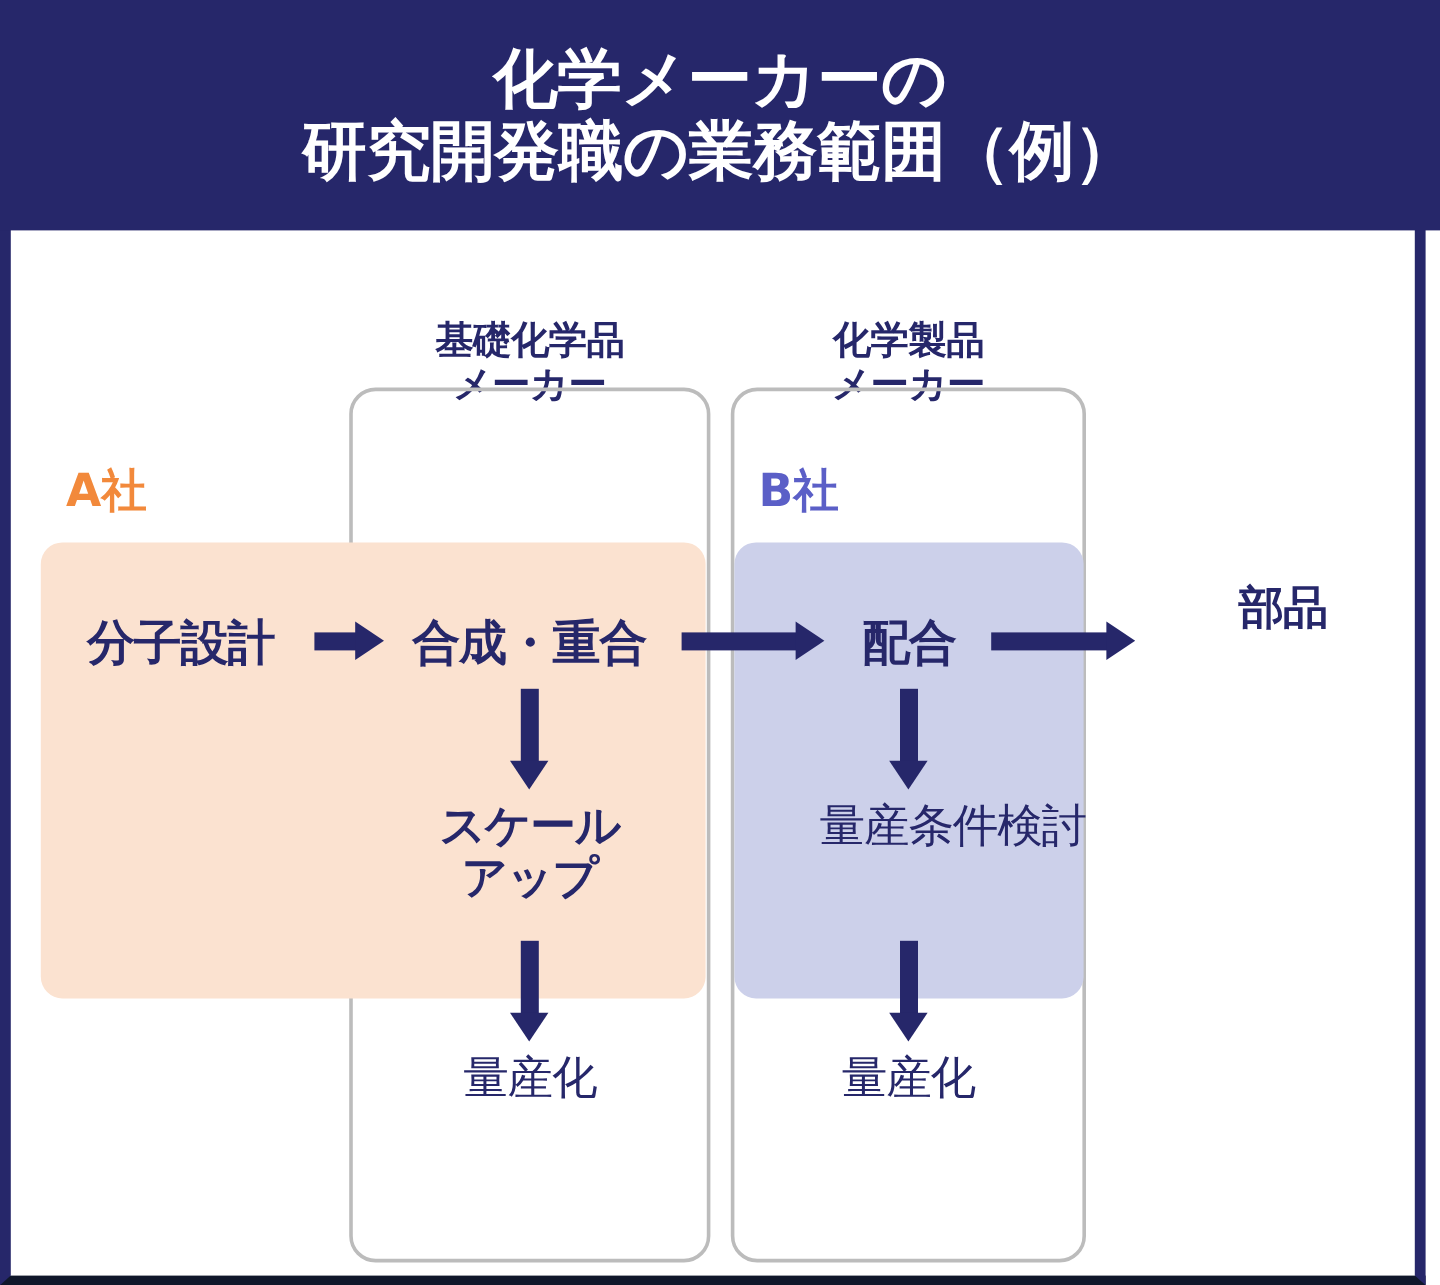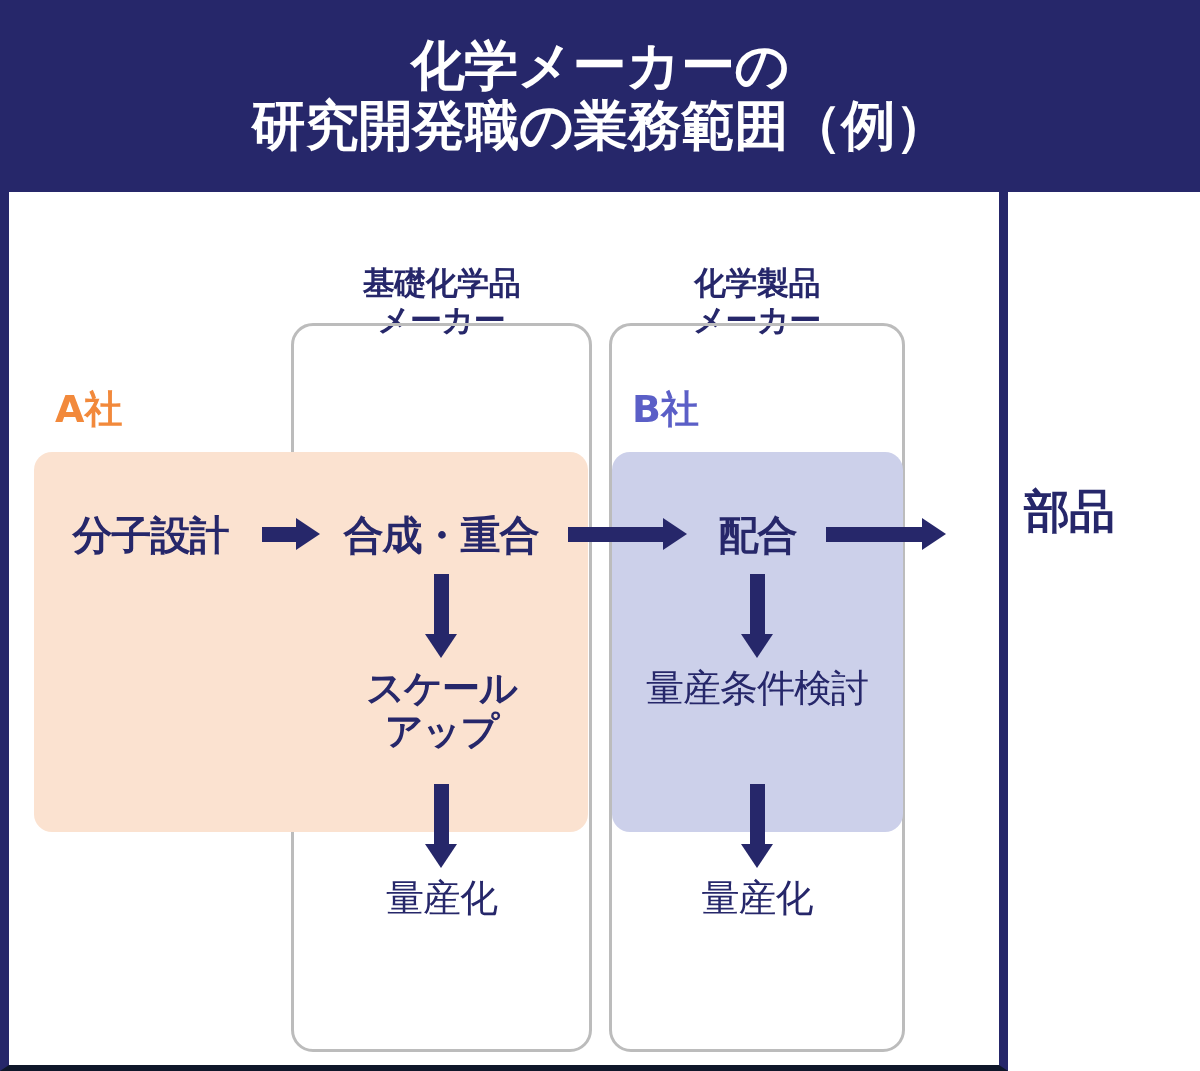--- a/index.html
+++ b/index.html
@@ -9,26 +9,26 @@
   body {
     width: 1200px;
     height: 1071px;
     background: #ffffff;
     font-family: "DejaVu Sans", "Liberation Sans", sans-serif;
     overflow: hidden;
   }
 
   #page {
     position: relative;
-    width: 1008px;
+    width: 1188px;
     height: 1071px;
     box-sizing: border-box;
     border-left: 9px solid #26276a;
     border-right: 9px solid #26276a;
-    border-bottom: 6px solid #0f172a;
+    border-bottom: 8px solid #0f172a;
     background: #ffffff;
   }
 
   
   #header {
     position: absolute;
     left: -9px;
     top: 0;
     width: 1200px;
     height: 192px;
@@ -117,40 +117,40 @@
 
   
   #output-label {
     position: absolute;
     left: 945px;
     top: 262px;
     width: 248px;
     text-align: center;
     color: #26276a;
     font-weight: bold;
-    font-size: 46px;
+    font-size: 38px;
     line-height: 1.2;
     letter-spacing: -1px;
     white-space: nowrap;
   }
 
   
   .stage {
     position: absolute;
     text-align: center;
     color: #26276a;
     font-weight: normal;
     letter-spacing: -1px;
   }
   .stage .l1 { display: block; font-size: 38px; line-height: 1.12; white-space: nowrap; }
   .stage .l2 { display: block; font-size: 33px; line-height: 1.16; white-space: nowrap; }
 
   #stage-scaleup   { left: 291px; top: 445px; width: 301px; font-weight: bold; }
   #stage-massprod1 { left: 291px; top: 655px; width: 301px; }
-  #stage-cond      { left: 609px; top: 445px; width: 296px; }
+  #stage-cond      { left: 609px; top: 445px; width: 296px; text-align: right; }
   #stage-massprod2 { left: 609px; top: 655px; width: 296px; }
 
   
   .arrow-h {
     position: absolute;
     height: 15px;
   }
   .arrow-h .shaft {
     position: absolute;
     left: 0;

